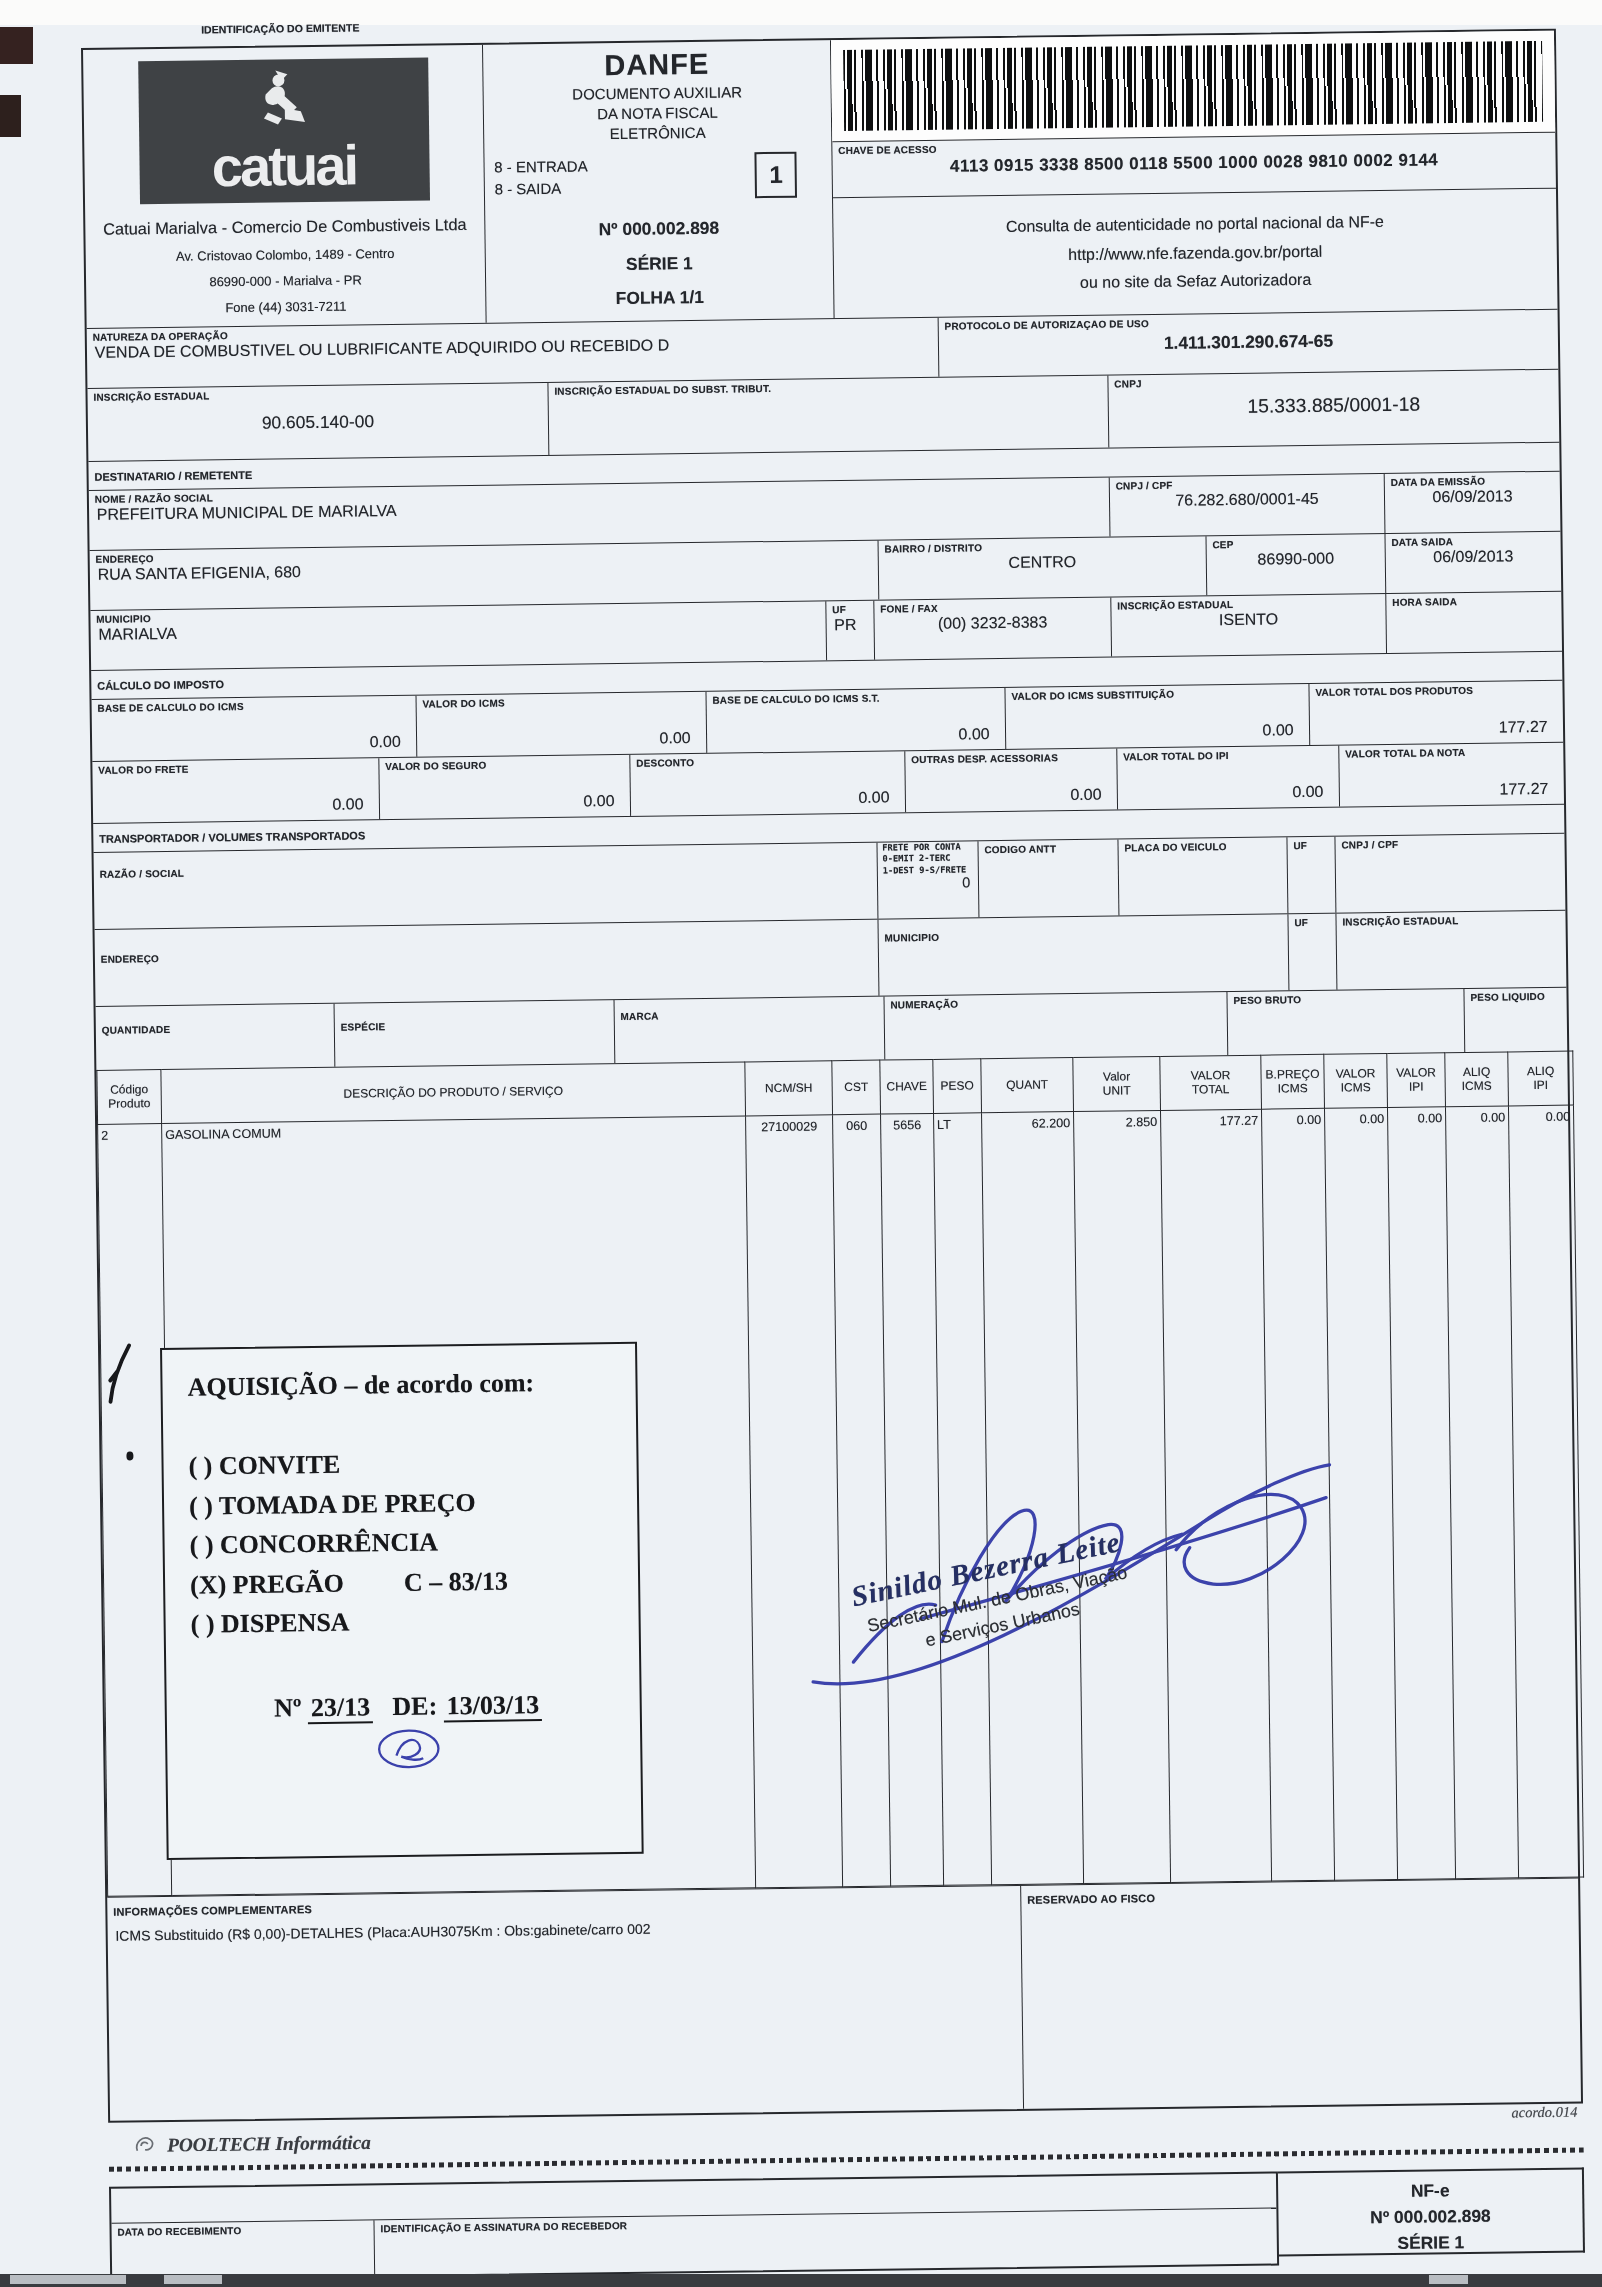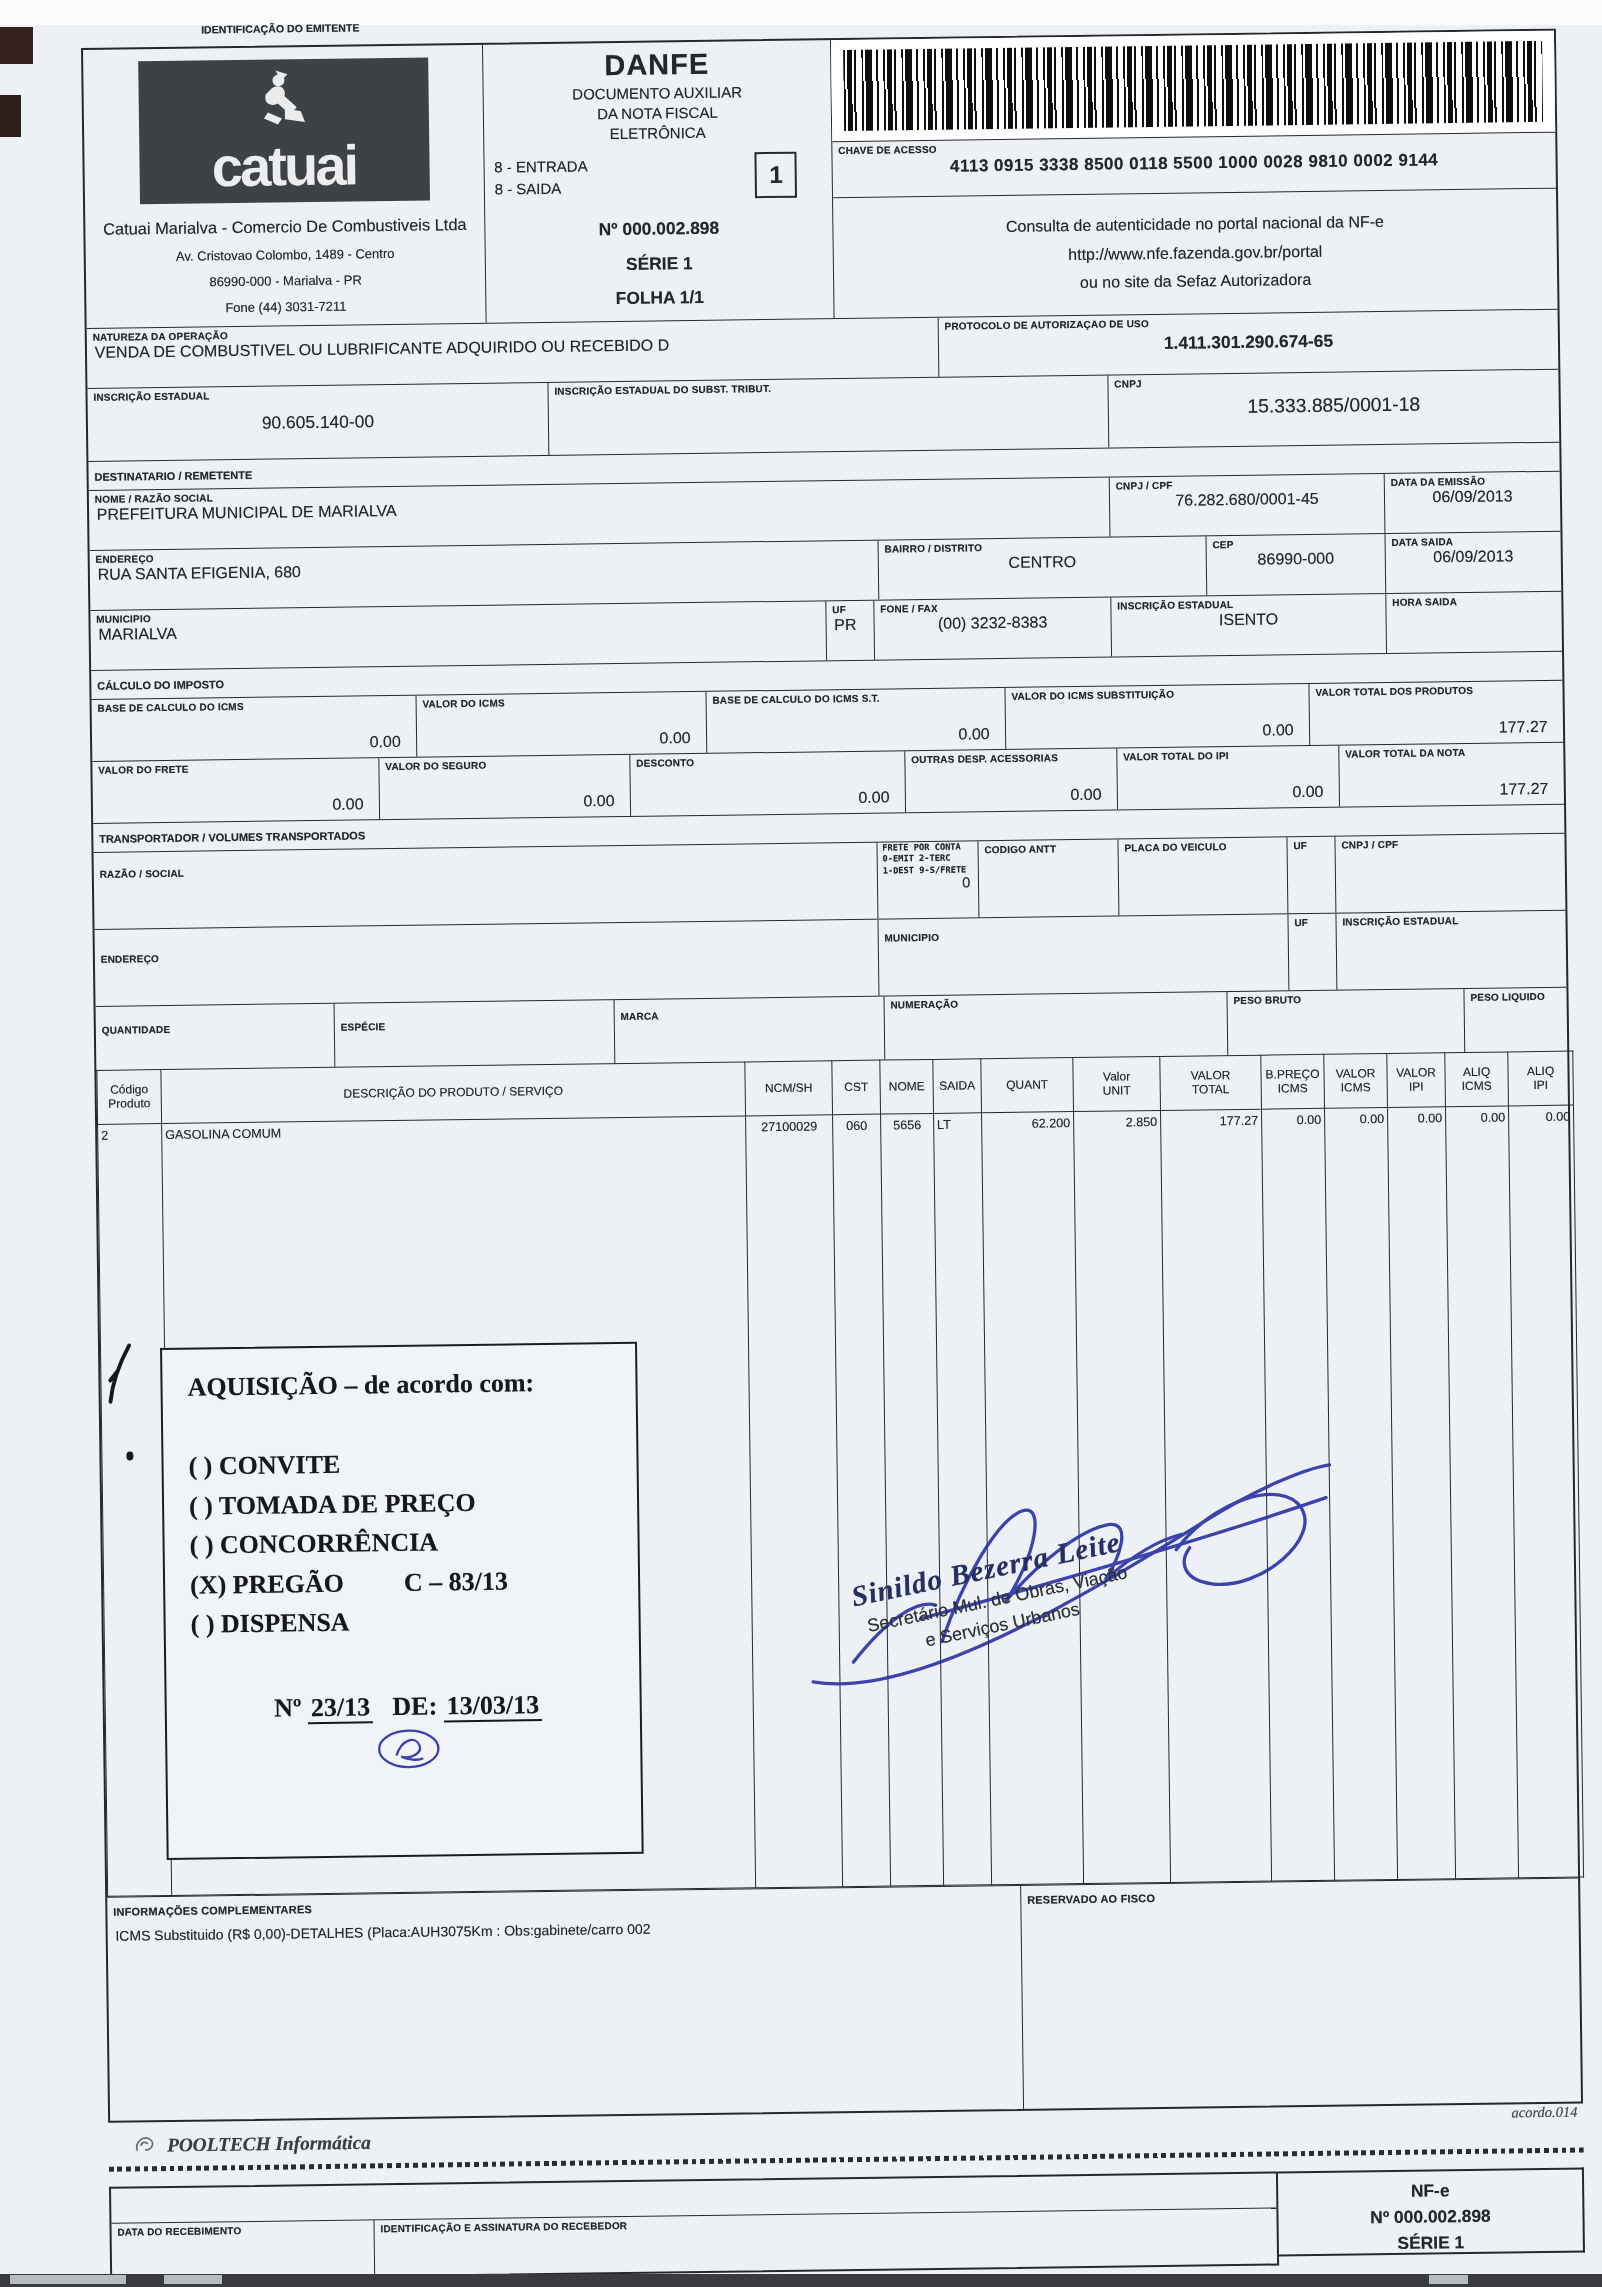--- a/index.html
+++ b/index.html
@@ -426,22 +426,22 @@
         <col style="width:63px">
           <col style="width:65px">
       </colgroup>
       <tbody>
           <tr>
         <th class="th-cod">Código
 Produto</th>
         <th>DESCRIÇÃO DO PRODUTO / SERVIÇO</th>
         <th>NCM/SH</th>
         <th>CST</th>
-        <th>NOME</th>
-        <th>SAIDA</th>
+        <th>CHAVE</th>
+        <th>PESO</th>
         <th>QUANT</th>
         <th>Valor
 UNIT</th>
         <th>VALOR
 TOTAL</th>
         <th>B.PREÇO
 ICMS</th>
         <th>VALOR
 ICMS</th>
         <th>VALOR

